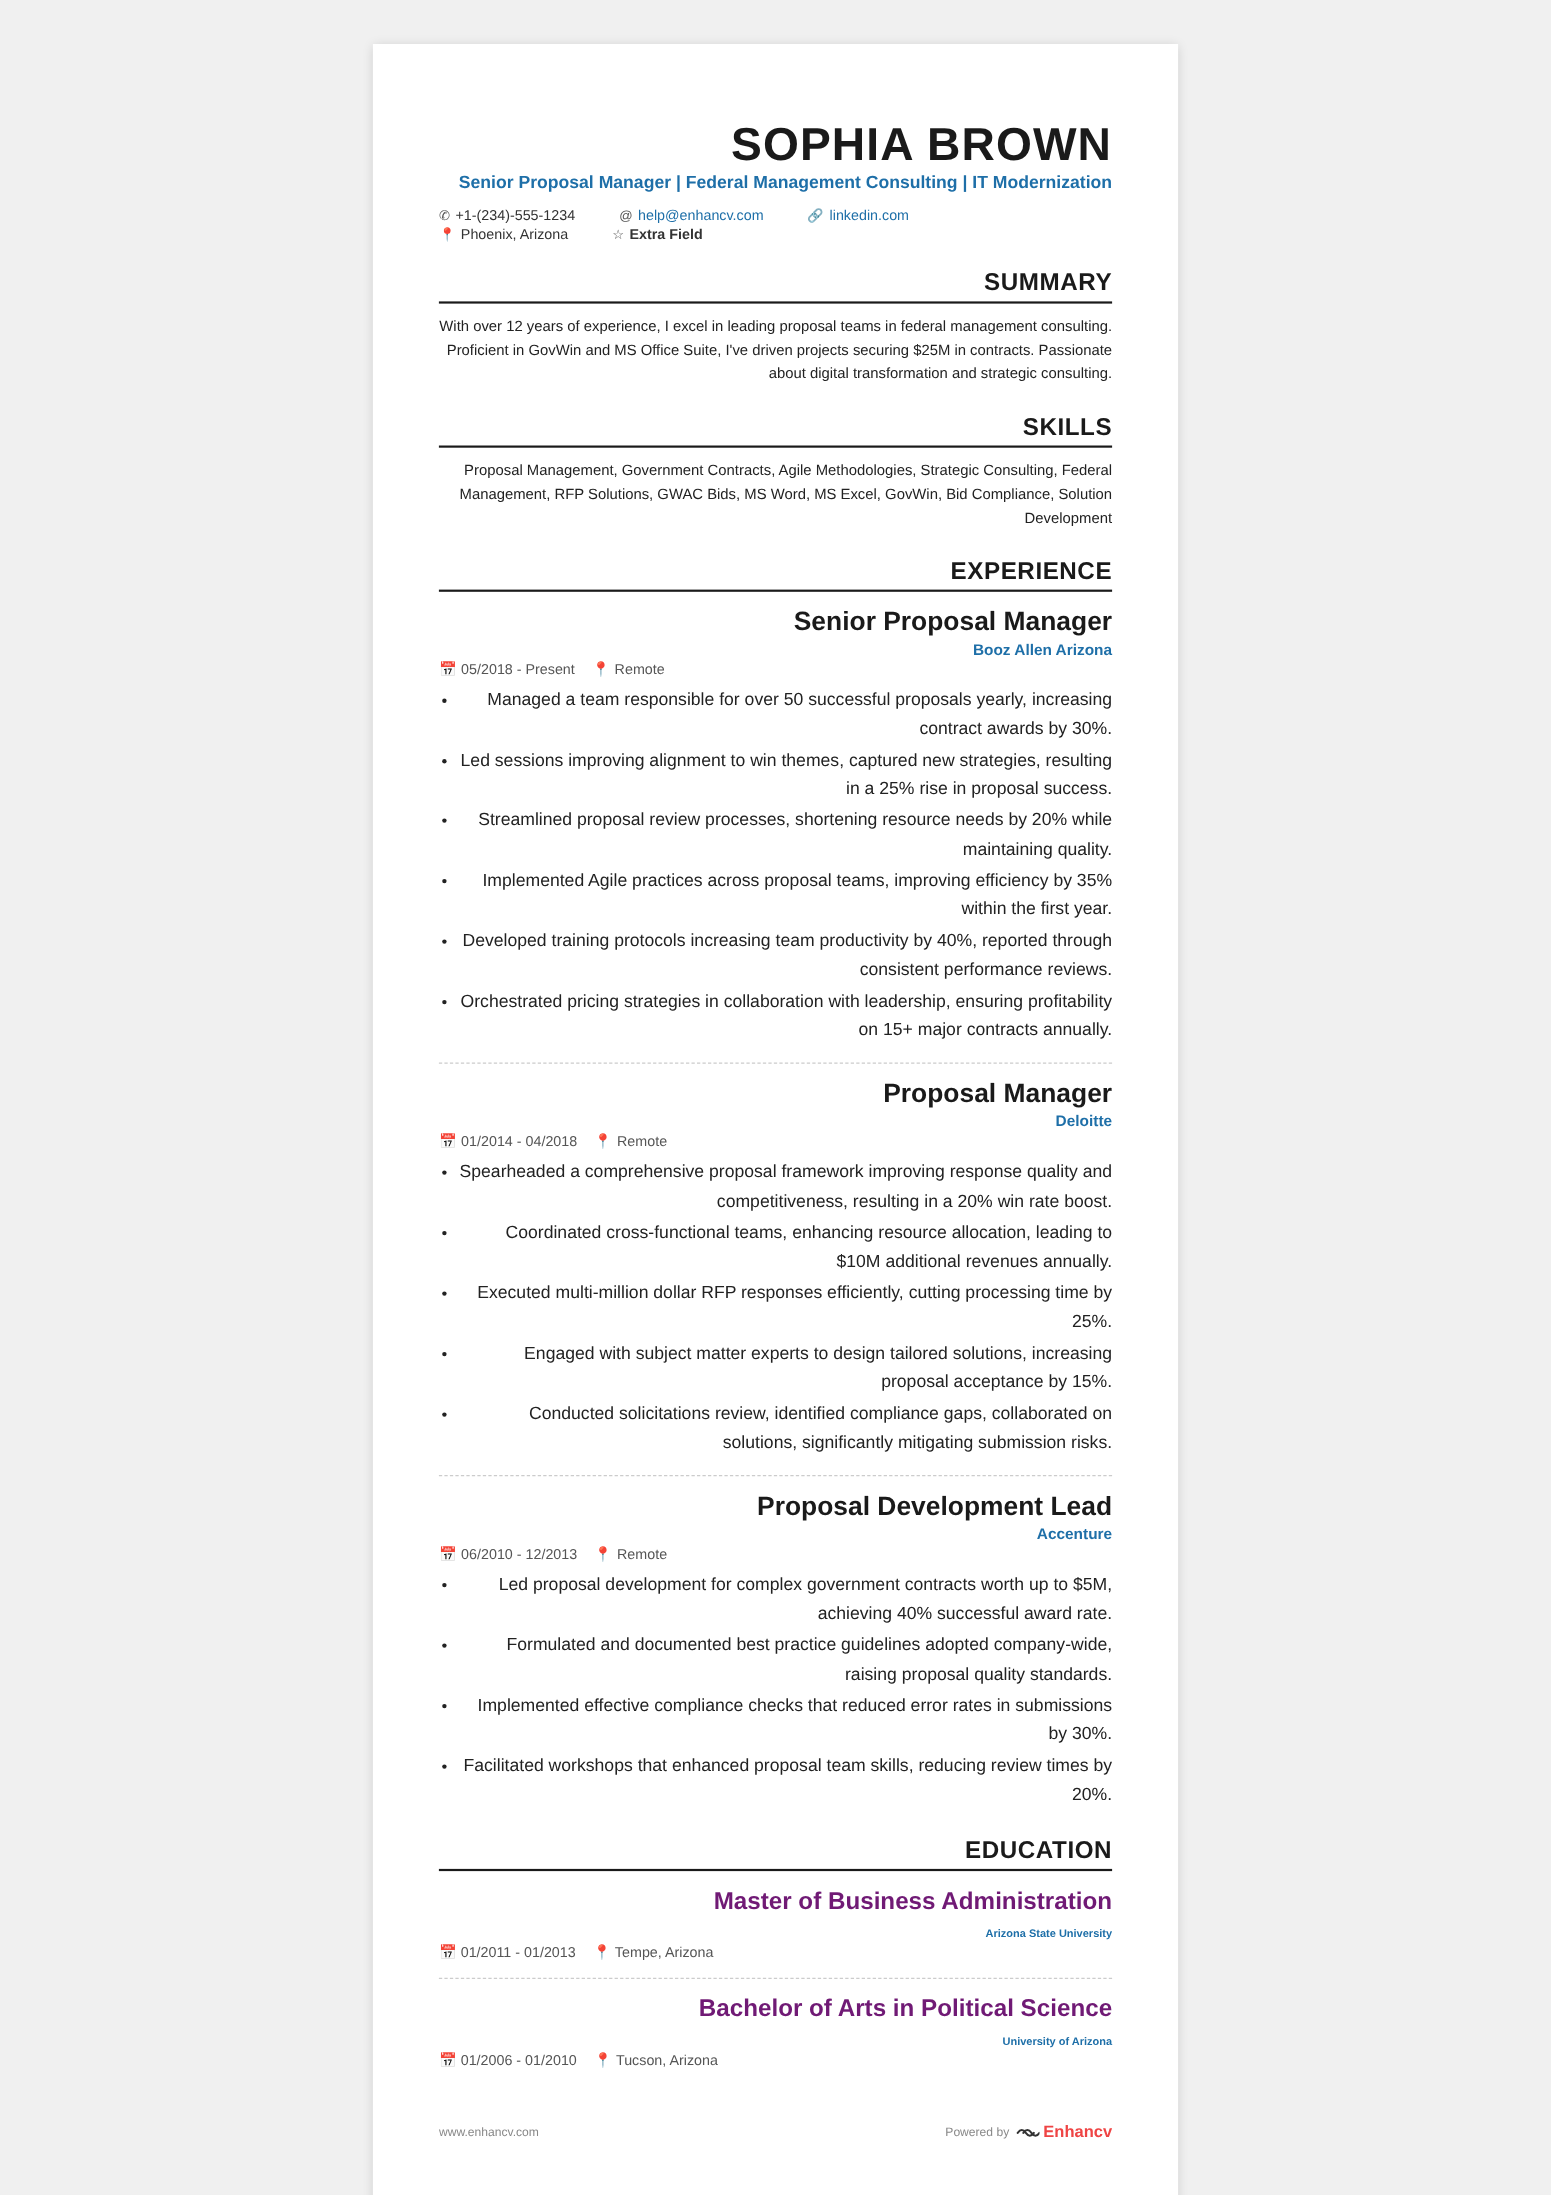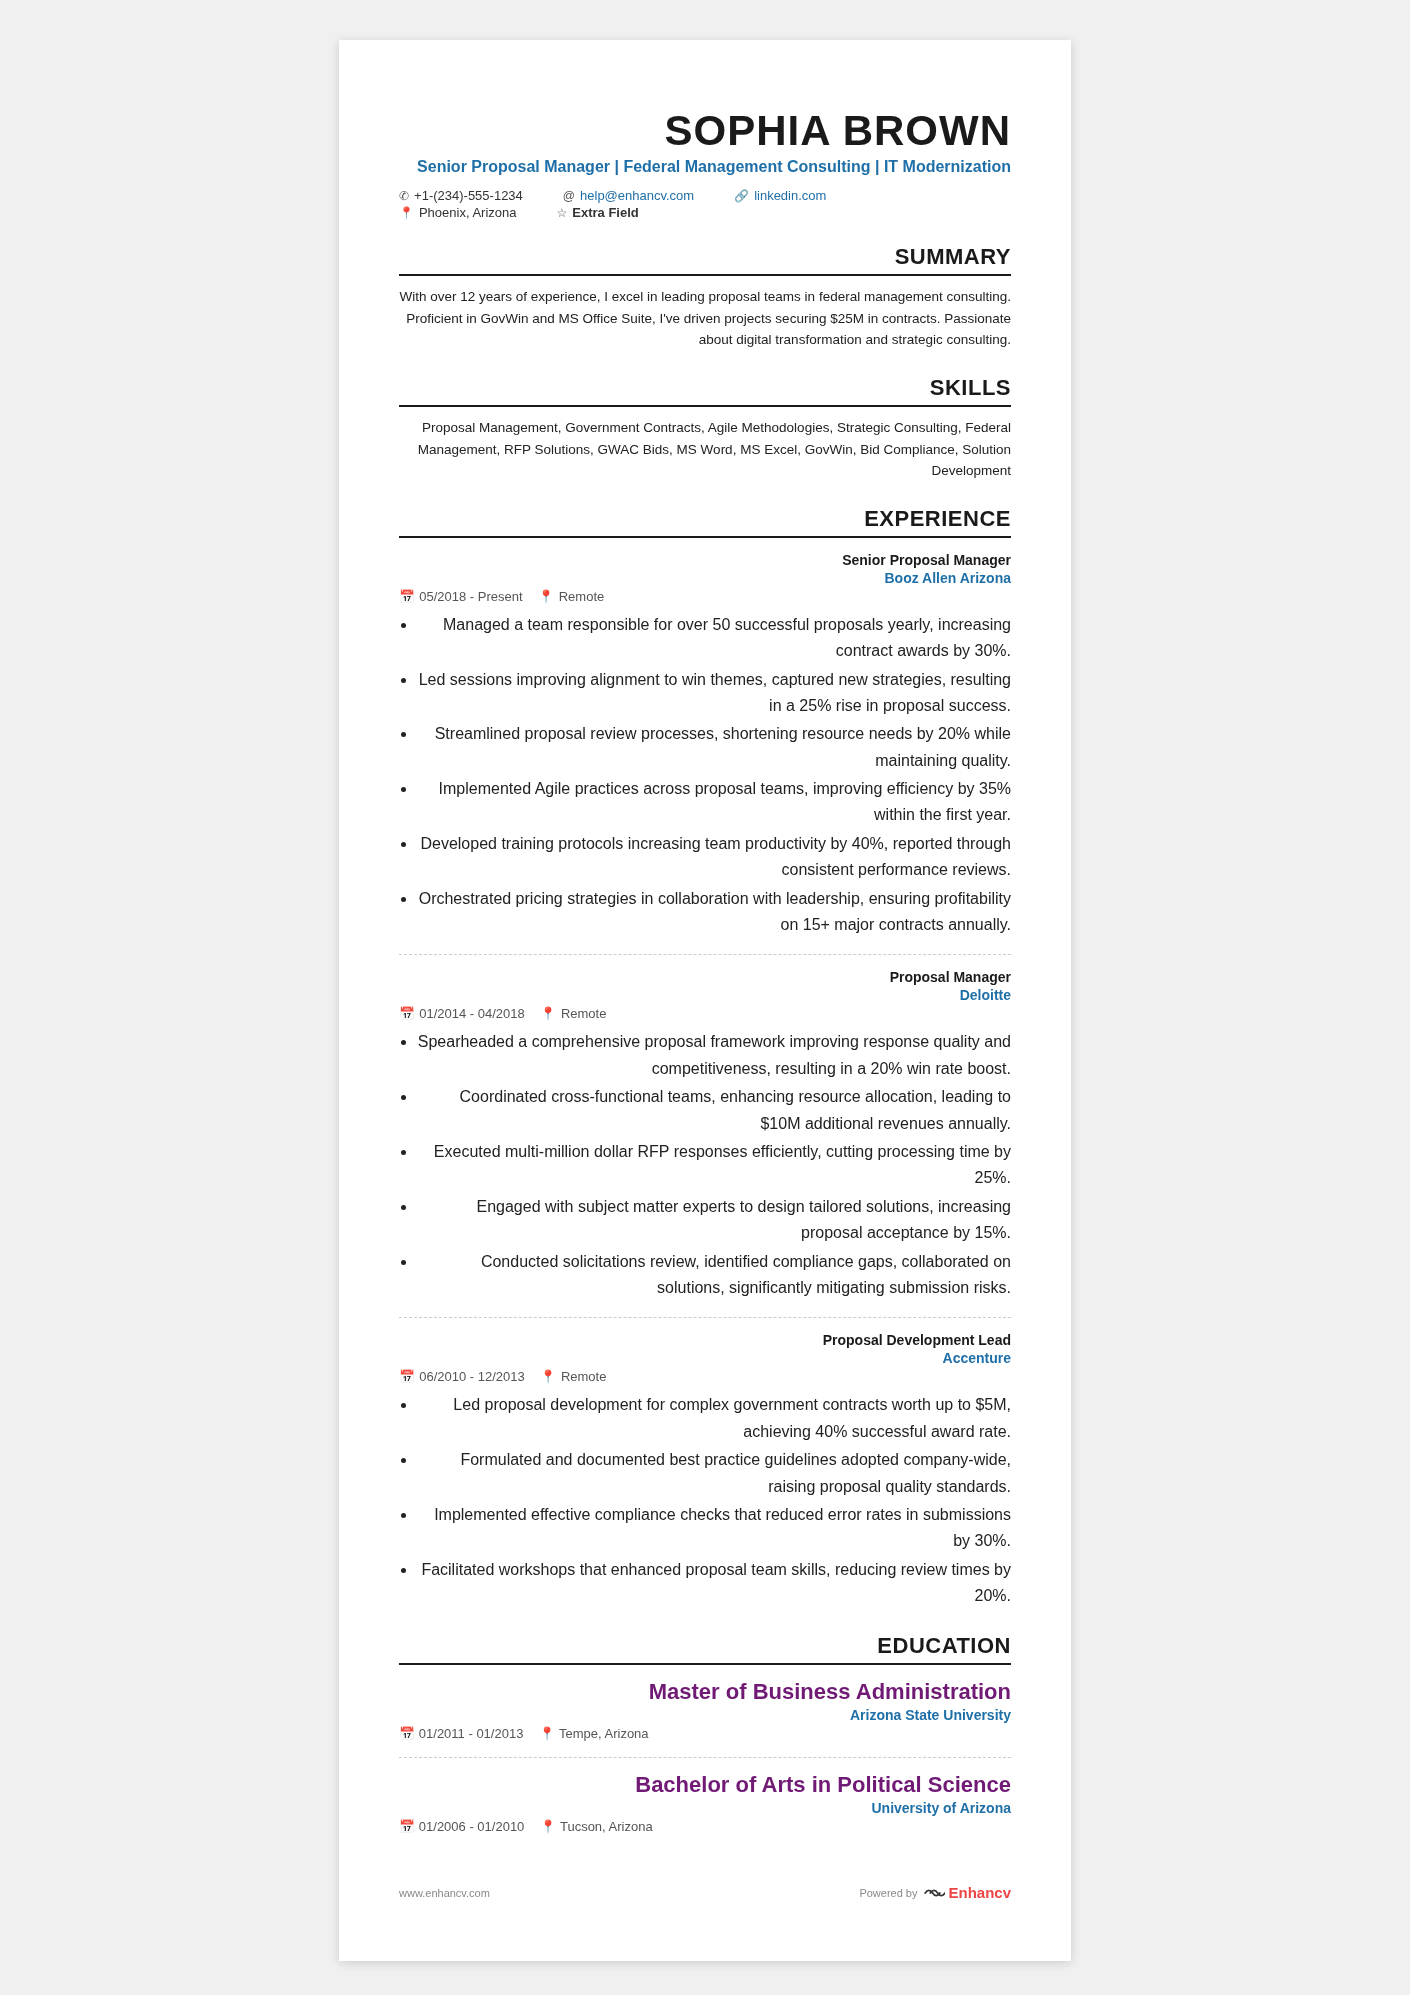--- a/index.html
+++ b/index.html
@@ -75,21 +75,21 @@
       margin-bottom: 10px;
       letter-spacing: 0.5px;
     }
     .section-text {
       font-size: 13.5px;
       color: #222;
       line-height: 1.6;
       font-family: Arial, sans-serif;
     }
     .job-title {
-      font-size: 14px;
+      font-size: 24px;
       font-weight: 700;
       color: #1a1a1a;
       font-family: Arial, sans-serif;
       margin-top: 14px;
     }
     .company-name {
       font-size: 14px;
       font-weight: 700;
       color: #1e6fa8;
       font-family: Arial, sans-serif;
@@ -126,25 +126,25 @@
       margin-top: 16px;
     }
     .edu-degree {
       font-size: 22px;
       font-weight: 700;
       color: #701a75;
       font-family: Arial, sans-serif;
       margin-top: 14px;
     }
     .edu-school {
-      font-size: 14px;
+      font-size: 10px;
       font-weight: 700;
       color: #1e6fa8;
       font-family: Arial, sans-serif;
-      margin-top: 2px;
+      margin-top: 12px;
     }
     .edu-meta {
       font-size: 13px;
       color: #555;
       font-family: Arial, sans-serif;
       margin-top: 3px;
       display: flex;
       align-items: center;
       gap: 16px;
     }

